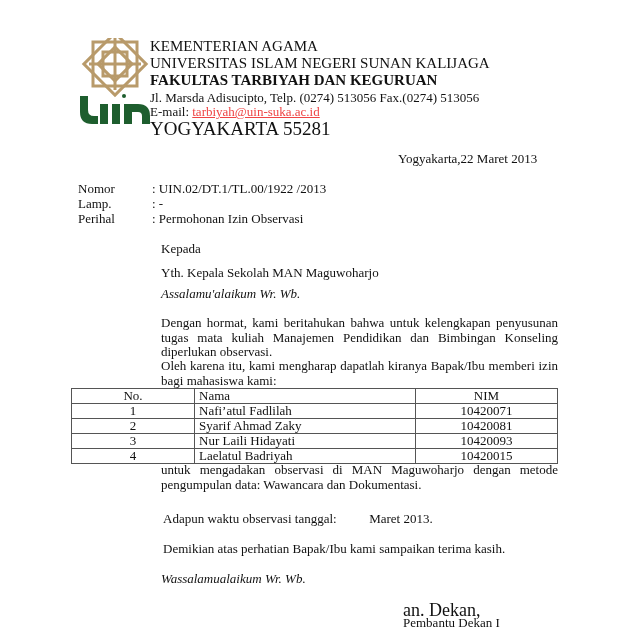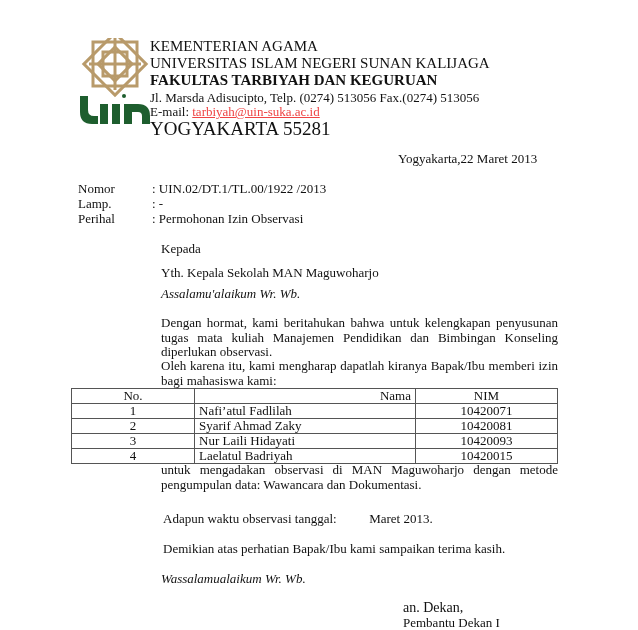--- a/index.html
+++ b/index.html
@@ -28,21 +28,21 @@
     table.students {
       position: absolute; left: 71px; top: 388px; width: 487px;
       border-collapse: collapse; font-size: 13px;
     }
     table.students td, table.students th {
       border: 1px solid #555555; height: 14px; padding: 0 4px; font-weight: normal; line-height: 14px;
     }
     .c-no { width: 114px; text-align: center; }
     .c-nama { width: 212px; text-align: left; }
     .c-nim { text-align: center; }
-    th.c-nama { text-align: right; }
+    th.c-nama { text-align: left; }
   </style>
 </head>
 <body>
 
 <div class="logo">
   <svg width="78" height="90" viewBox="0 0 78 90">
     <g fill="none" stroke="#b89a6a" stroke-width="3">
       <rect x="17" y="4" width="44" height="44"></rect>
       <rect x="17" y="4" width="44" height="44" transform="rotate(45 39 26)"></rect>
       <rect x="27" y="14" width="24" height="24"></rect>
@@ -124,14 +124,14 @@
 
 <div class="justify" style="top:463px;">
   <div class="last">untuk mengadakan observasi di MAN Maguwoharjo dengan metode pengumpulan data: Wawancara dan Dokumentasi.</div>
 </div>
 <div class="abs body-text" style="top:511px; left:163px; white-space:pre;">Adapun waktu observasi tanggal:          Maret 2013.</div>
 
 <div class="abs body-text" style="top:541px; left:163px;">Demikian atas perhatian Bapak/Ibu kami sampaikan terima kasih.</div>
 
 <div class="abs body-text italic" style="top:571px;">Wassalamualaikum Wr. Wb.</div>
 
-<div class="abs" style="left:403px; top:600px; font-size:14px;">an. Dekan,</div>
+<div class="abs" style="left:403px; top:600px; font-size:18px;">an. Dekan,</div>
 <div class="abs" style="left:403px; top:615px; font-size:13px;">Pembantu Dekan I</div>
 
 </body></html>

